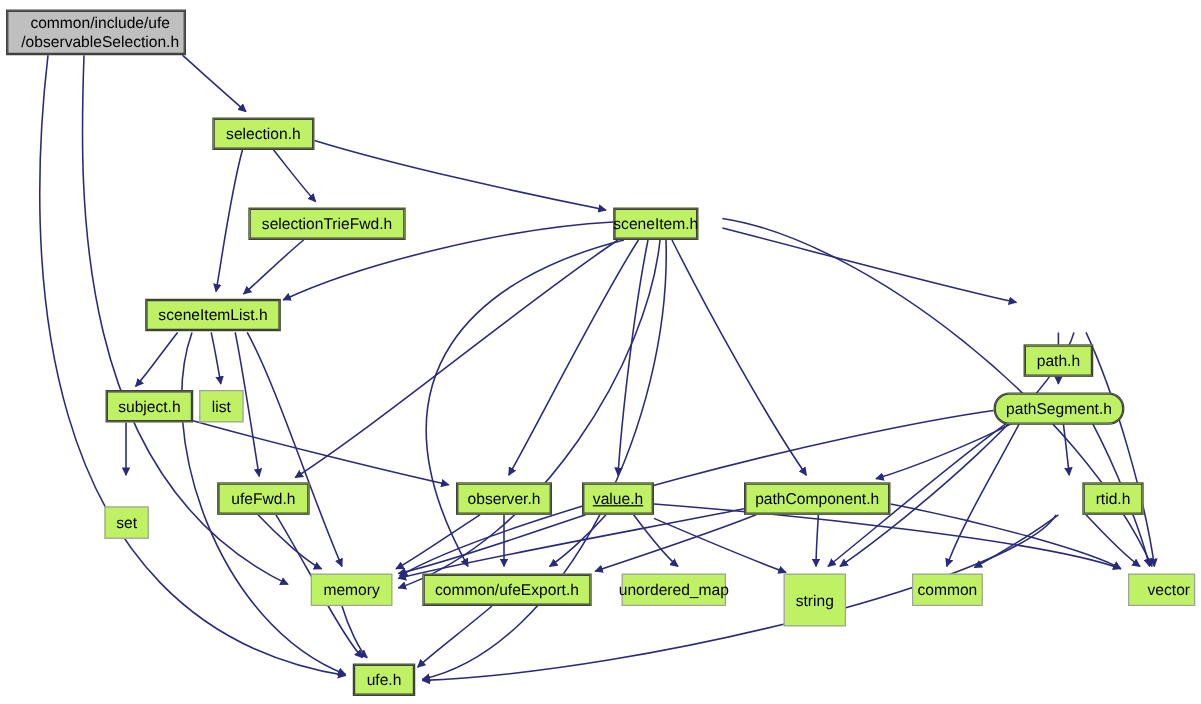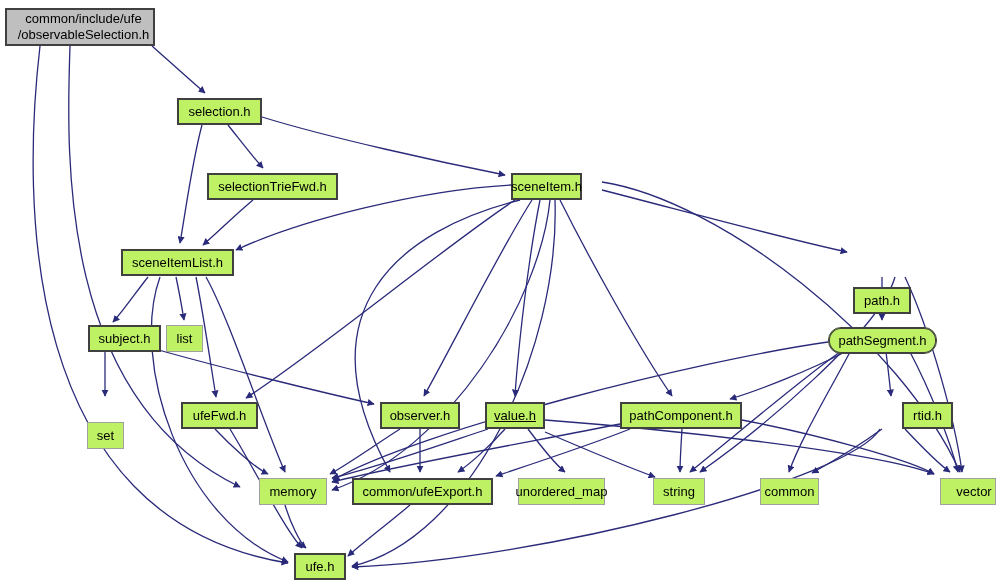--- a/index.html
+++ b/index.html
@@ -132,18 +132,18 @@
       <div class="node header" style="left: 828px; top: 327px; width: 109px; height: 27px; border-radius: 13px;"><span class="label-line">pathSegment.h</span></div>
       <div class="node system" style="left: 87px; top: 402px; width: 37px; height: 27px; margin-top: 20px;"><span class="label-line">set</span></div>
       <div class="node header" style="left: 181px; top: 402px; width: 77px; height: 27px;"><span class="label-line">ufeFwd.h</span></div>
       <div class="node header" style="left: 380px; top: 402px; width: 80px; height: 27px; text-align: center;"><span class="label-line">observer.h</span></div>
       <div class="node header" style="left: 485px; top: 402px; width: 60px; height: 27px; text-decoration: underline;"><span class="label-line">value.h</span></div>
       <div class="node header" style="left: 620px; top: 402px; width: 122px; height: 27px;"><span class="label-line">pathComponent.h</span></div>
       <div class="node header" style="left: 866px; top: 402px; width: 51px; height: 27px; margin-left: 36px;"><span class="label-line">rtid.h</span></div>
       <div class="node system" style="left: 259px; top: 478px; width: 68px; height: 27px;"><span class="label-line">memory</span></div>
       <div class="node header" style="left: 352px; top: 478px; width: 141px; height: 27px;"><span class="label-line">common/ufeExport.h</span></div>
       <div class="node system" style="left: 518px; top: 478px; width: 87px; height: 27px; text-align: right;"><span class="label-line">unordered_map</span></div>
-      <div class="node system" style="left: 653px; top: 478px; width: 52px; height: 27px;"><span class="label-line">string</span></div>
+      <div class="node system" style="left: 653px; top: 478px; width: 52px; height: 44px;"><span class="label-line">string</span></div>
       <div class="node system" style="left: 760px; top: 478px; width: 59px; height: 27px;"><span class="label-line">common</span></div>
       <div class="node system" style="left: 940px; top: 478px; width: 56px; height: 27px; padding-left: 12px;"><span class="label-line">vector</span></div>
       <div class="node header" style="left: 294px; top: 553px; width: 52px; height: 27px;"><span class="label-line">ufe.h</span></div>
     </div>
 </div>
 
 </body></html>

